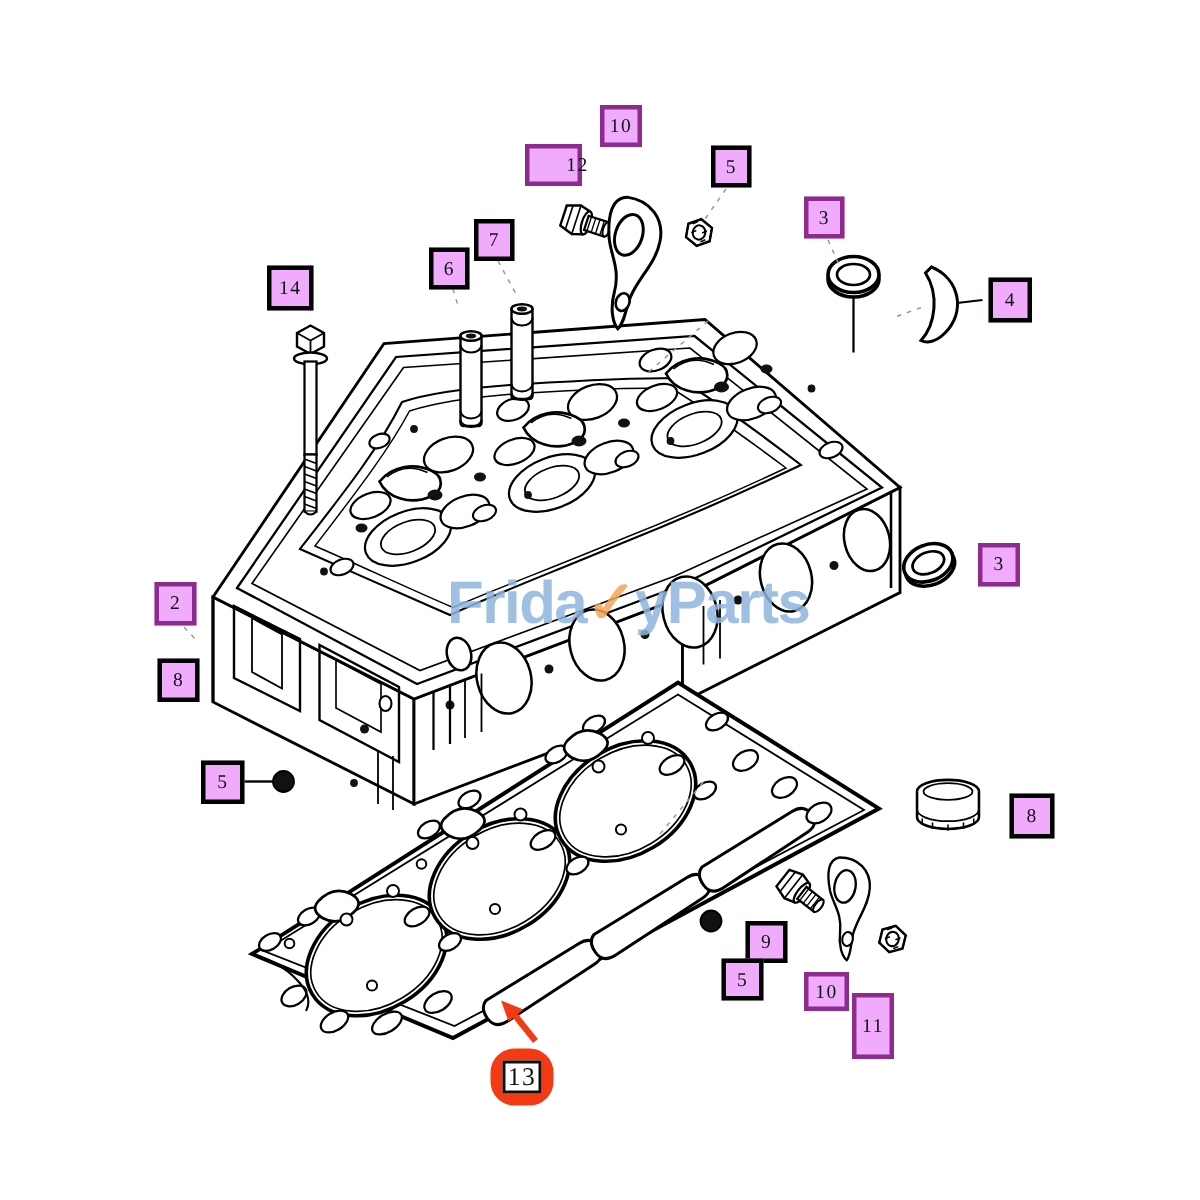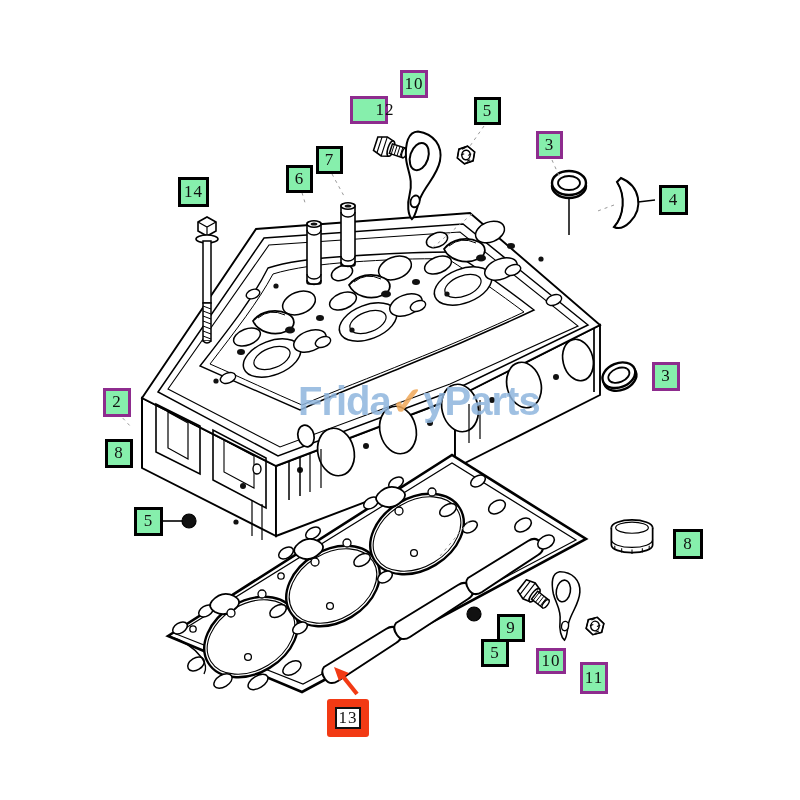--- a/index.html
+++ b/index.html
@@ -4,39 +4,39 @@
 <style>
   html,body{margin:0;padding:0;background:#ffffff;}
   body{width:800px;height:800px;overflow:hidden;font-family:"Liberation Sans",sans-serif;}
   #stage{position:relative;width:800px;height:800px;background:#fff;}
   #art{position:absolute;left:0;top:0;width:800px;height:800px;}
 
   
   .lbl{
     position:absolute;
     box-sizing:border-box;
-    background:#86efac;
+    background:#f0abfc;
     display:flex;align-items:center;justify-content:center;
     font-family:"Liberation Serif",serif;
-    font-size:17px;
+    font-size:13px;
     line-height:1;
     color:#111;
     letter-spacing:1px;
     z-index:40;
   }
   .lbl.black{border:3px solid #000;}
   .lbl.purple{border:3px solid #8e2c8e;}
   .lbl .num{ position:relative; top:-1px; }
 
   
   .hl-wrap{
     position:absolute;
     box-sizing:border-box;
     border:5px solid #f23a14;
-    border-radius:3px;
+    border-radius:16px;
     background:#f23a14;
     z-index:60;
     padding:3px;
   }
   .hl-wrap .inner{
     width:100%;height:100%;
     box-sizing:border-box;
     border:2px solid #111;
     background:#fff;
     display:flex;align-items:center;justify-content:center;
@@ -417,21 +417,21 @@
       </div>
       <div class="lbl black" style="left: 497px; top: 614px; width: 28px; height: 28px;">
         <span class="num">9</span>
       </div>
       <div class="lbl black" style="left: 481px; top: 639px; width: 28px; height: 28px;">
         <span class="num">5</span>
       </div>
       <div class="lbl purple" style="left: 536px; top: 648px; width: 30px; height: 26px;">
         <span class="num">10</span>
       </div>
-      <div class="lbl purple" style="left: 580px; top: 662px; width: 28px; height: 32px;">
+      <div class="lbl purple" style="left: 568px; top: 662px; width: 28px; height: 44px;">
         <span class="num">11</span>
       </div>
     </div>
 
   <div class="hl-wrap" id="hl13" style="left: 327px; top: 699px; width: 42px; height: 38px;">
     <div class="inner">13</div>
   </div>
 
 </div>
 

